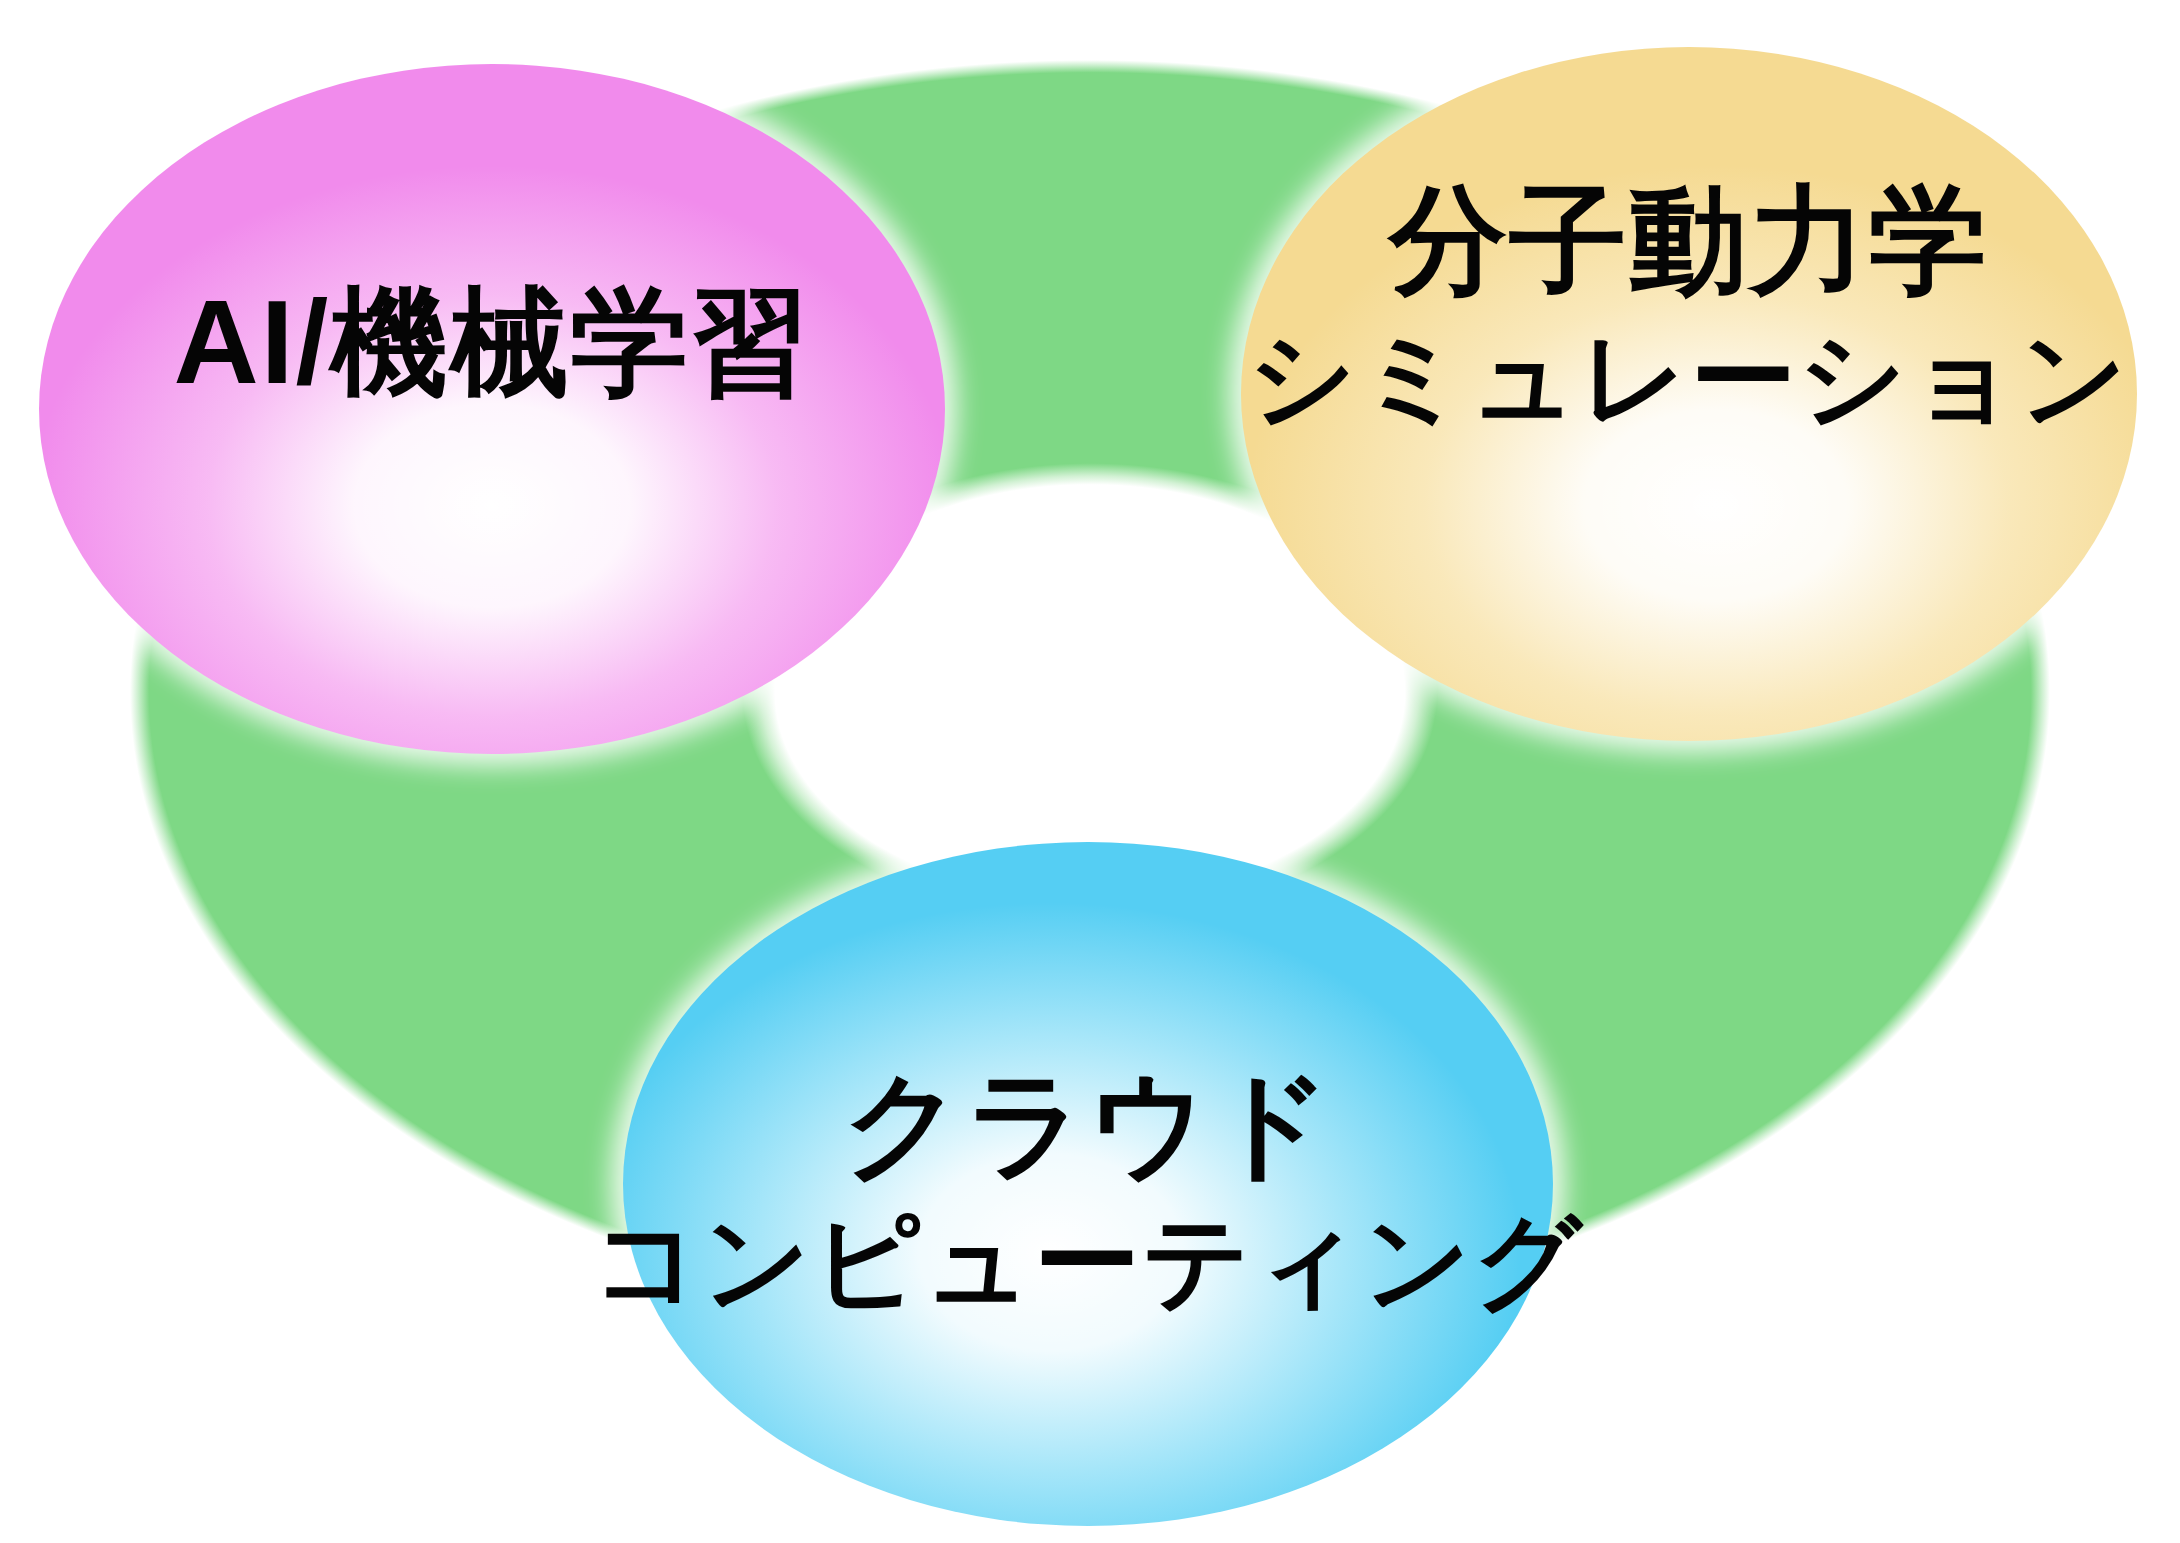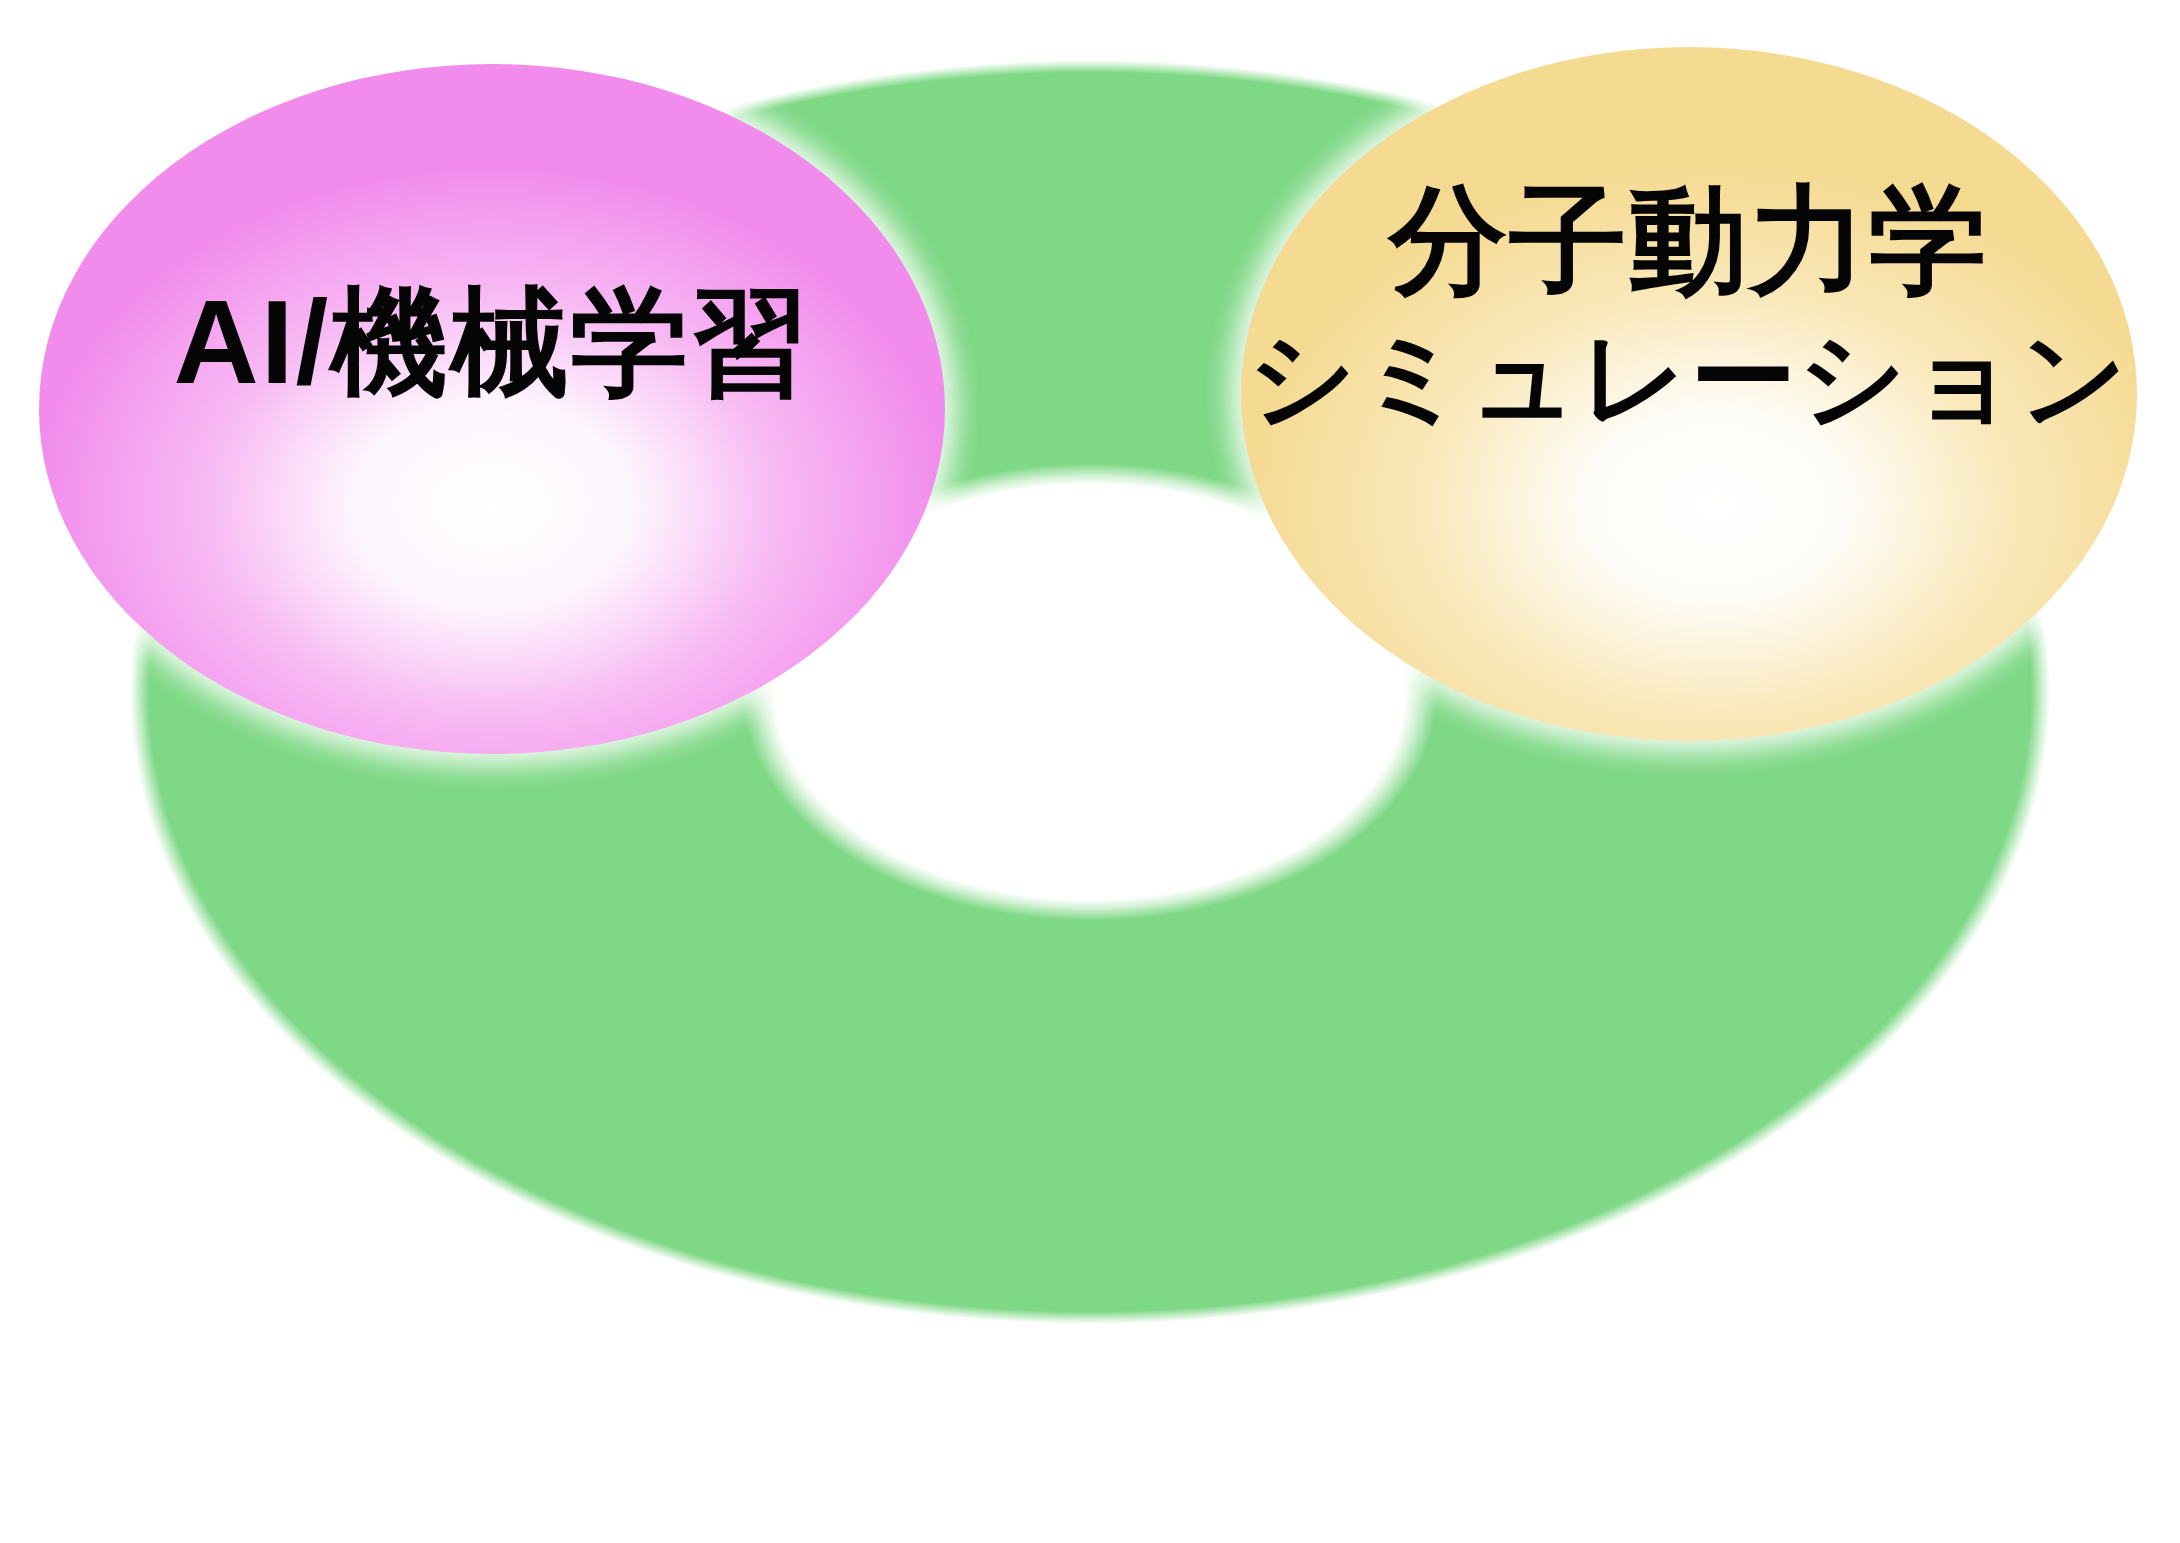--- a/index.html
+++ b/index.html
@@ -97,14 +97,20 @@
     </div>
   </div>
 
   <div class="bubble bubble-yellow">
     <div class="label">
       <div class="line">分子動力学</div>
       <div class="line">シミュレーション</div>
     </div>
   </div>
 
+  <div class="bubble bubble-cyan">
+    <div class="label">
+      <div class="line">クラウド</div>
+      <div class="line">コンピューティング</div>
+    </div>
+  </div>
 
 </div>
 
 </body></html>

